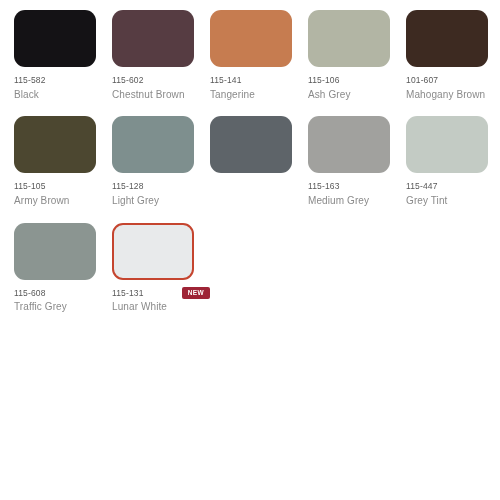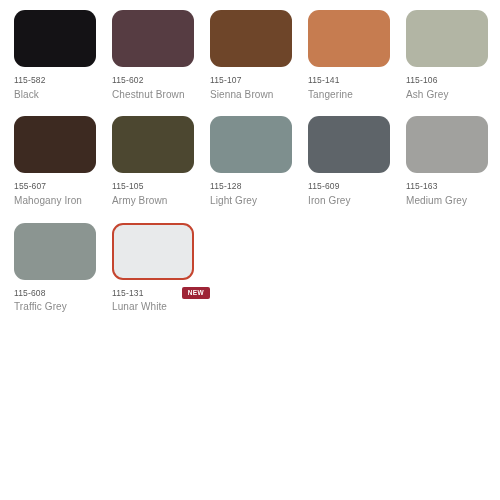--- a/index.html
+++ b/index.html
@@ -103,73 +103,69 @@
         </div>
       </div>
       <div class="swatch-cell">
         <div class="swatch-chip" style="background: rgb(86, 60, 66);"></div>
         <div class="swatch-meta">
           <span class="swatch-code">115-602</span>
           <span class="swatch-label">Chestnut Brown</span>
         </div>
       </div>
       <div class="swatch-cell">
-        <div class="swatch-chip" style="background: rgb(110, 69, 41);"></div>
-        <div class="swatch-meta">
-          <span class="swatch-code">115-107</span>
-          <span class="swatch-label">Sienna Brown</span>
-        </div>
-      </div>
-      <div class="swatch-cell">
         <div class="swatch-chip" style="background: rgb(198, 124, 80);"></div>
         <div class="swatch-meta">
           <span class="swatch-code">115-141</span>
           <span class="swatch-label">Tangerine</span>
         </div>
       </div>
       <div class="swatch-cell">
         <div class="swatch-chip" style="background: rgb(178, 181, 164);"></div>
         <div class="swatch-meta">
           <span class="swatch-code">115-106</span>
           <span class="swatch-label">Ash Grey</span>
         </div>
       </div>
       <div class="swatch-cell">
         <div class="swatch-chip" style="background: rgb(61, 42, 33);"></div>
         <div class="swatch-meta">
-          <span class="swatch-code">155-607</span>
-          <span class="swatch-label">Mahogany Iron</span>
+          <span class="swatch-code">101-607</span>
+          <span class="swatch-label">Mahogany Brown</span>
         </div>
       </div>
       <div class="swatch-cell">
         <div class="swatch-chip" style="background: rgb(76, 71, 48);"></div>
         <div class="swatch-meta">
           <span class="swatch-code">115-105</span>
           <span class="swatch-label">Army Brown</span>
         </div>
       </div>
       <div class="swatch-cell">
         <div class="swatch-chip" style="background: rgb(126, 143, 142);"></div>
         <div class="swatch-meta">
           <span class="swatch-code">115-128</span>
           <span class="swatch-label">Light Grey</span>
         </div>
       </div>
       <div class="swatch-cell">
         <div class="swatch-chip" style="background: rgb(94, 100, 105);"></div>
-        <div class="swatch-meta">
-          <span class="swatch-code">115-609</span>
-          <span class="swatch-label">Iron Grey</span>
-        </div>
       </div>
       <div class="swatch-cell">
         <div class="swatch-chip" style="background: rgb(161, 161, 158);"></div>
         <div class="swatch-meta">
           <span class="swatch-code">115-163</span>
           <span class="swatch-label">Medium Grey</span>
+        </div>
+      </div>
+      <div class="swatch-cell">
+        <div class="swatch-chip" style="background: rgb(195, 203, 196);"></div>
+        <div class="swatch-meta">
+          <span class="swatch-code">115-447</span>
+          <span class="swatch-label">Grey Tint</span>
         </div>
       </div>
       <div class="swatch-cell">
         <div class="swatch-chip" style="background: rgb(139, 149, 145);"></div>
         <div class="swatch-meta">
           <span class="swatch-code">115-608</span>
           <span class="swatch-label">Traffic Grey</span>
         </div>
       </div>
       <div class="swatch-cell">

